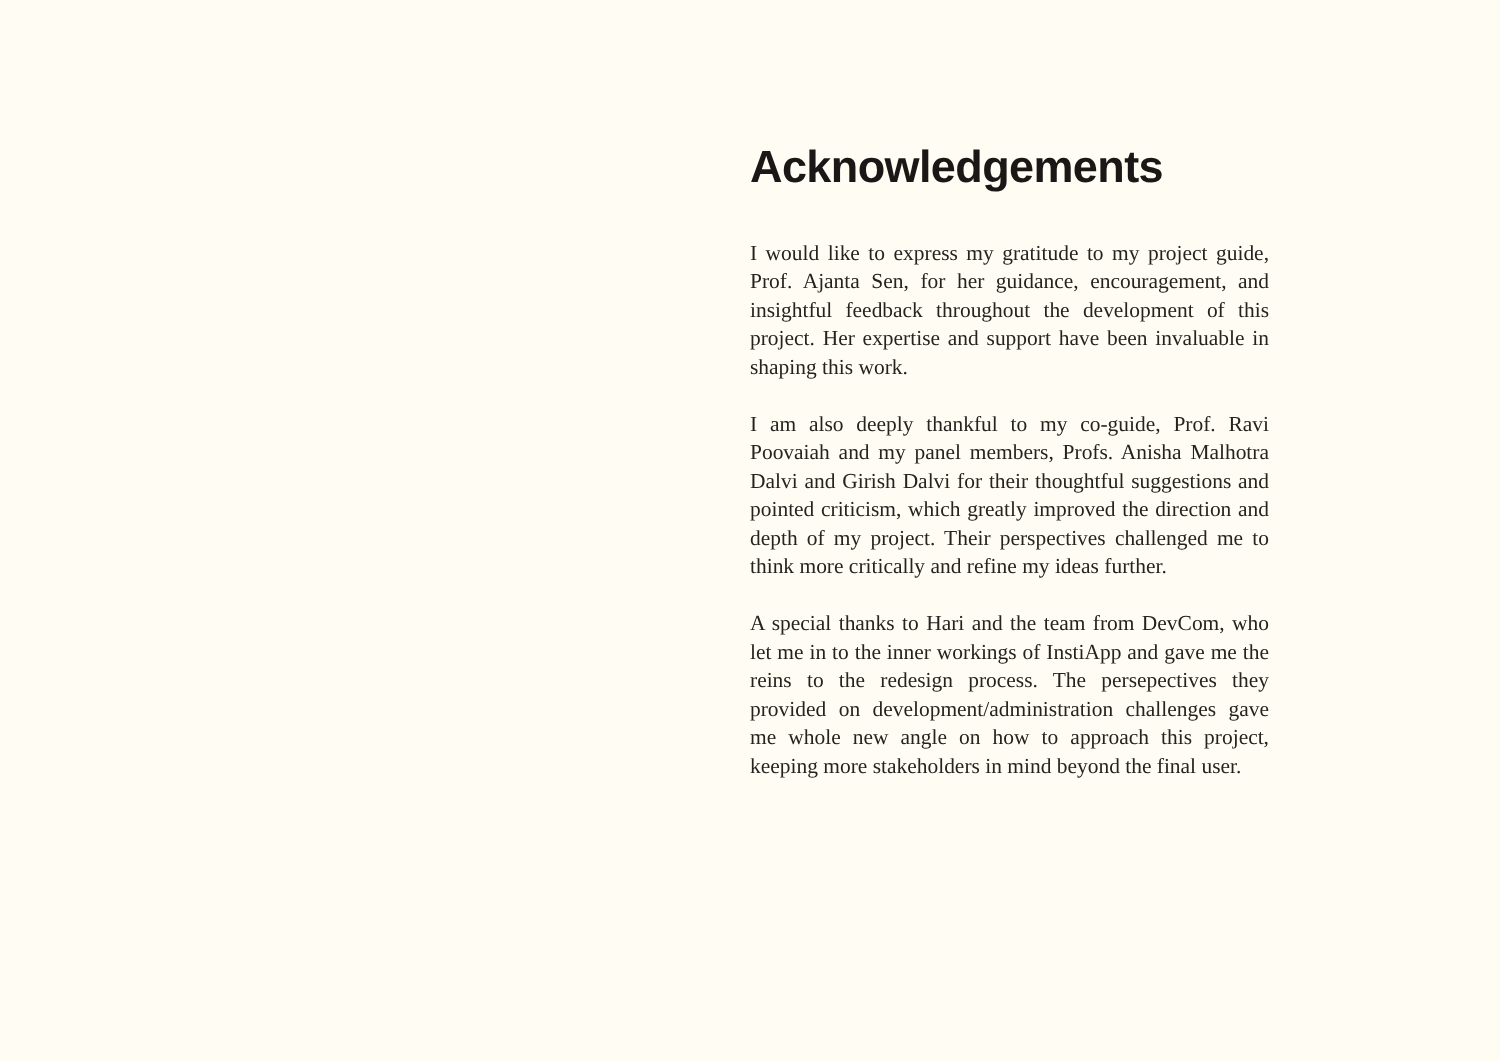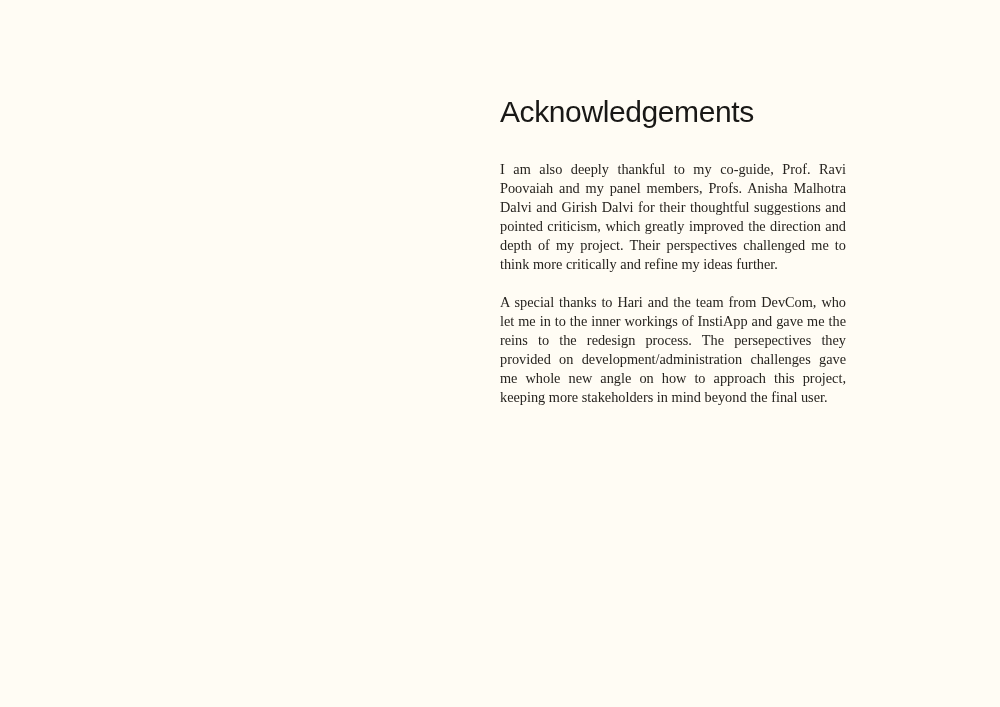--- a/index.html
+++ b/index.html
@@ -14,21 +14,21 @@
     overflow: hidden;
   }
   .content {
     position: absolute;
     left: 500px;
     top: 97px;
     width: 346px;
   }
   .title {
     font-family: "Liberation Sans", sans-serif;
-    font-weight: 400;
+    font-weight: 700;
     font-size: 30px;
     line-height: 30px;
     letter-spacing: -0.4px;
     color: #191816;
     margin: 0 0 33px 0;
   }
   .para {
     font-family: "Liberation Serif", serif;
     font-size: 14.3px;
     line-height: 19px;
@@ -39,16 +39,17 @@
   .para:last-child {
     margin-bottom: 16px;
   }
 </style>
 </head>
 <body>
 
 <div class="page">
   <div class="content">
     <h1 class="title">Acknowledgements</h1>
+    <p class="para">I would like to express my gratitude to my project guide, Prof. Ajanta Sen, for her guidance, encouragement, and insightful feedback throughout the development of this project. Her expertise and support have been invaluable in shaping this work.</p>
     <p class="para">I am also deeply thankful to my co-guide, Prof. Ravi Poovaiah and my panel members, Profs. Anisha Malhotra Dalvi and Girish Dalvi for their thoughtful suggestions and pointed criticism, which greatly improved the direction and depth of my project. Their perspectives challenged me to think more critically and refine my ideas further.</p>
     <p class="para">A special thanks to Hari and the team from DevCom, who let me in to the inner workings of InstiApp and gave me the reins to the redesign process. The persepectives they provided on development/administration challenges gave me whole new angle on how to approach this project, keeping more stakeholders in mind beyond the final user.</p>
   </div>
 </div>
 
 </body></html>

